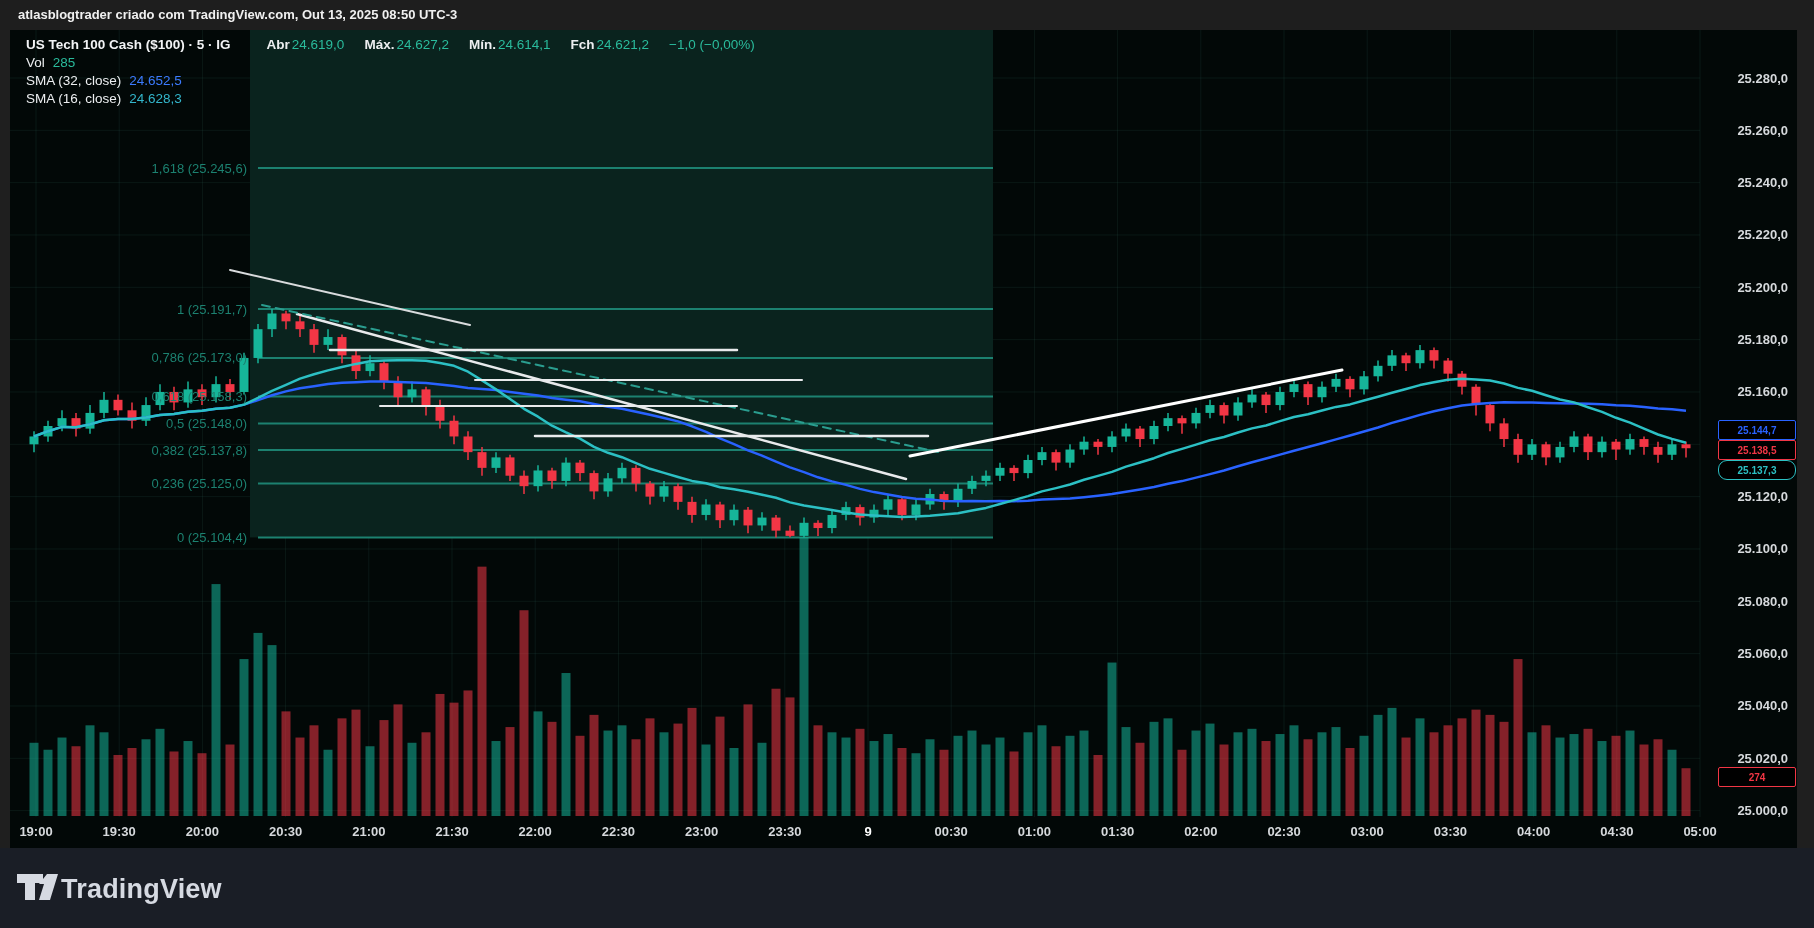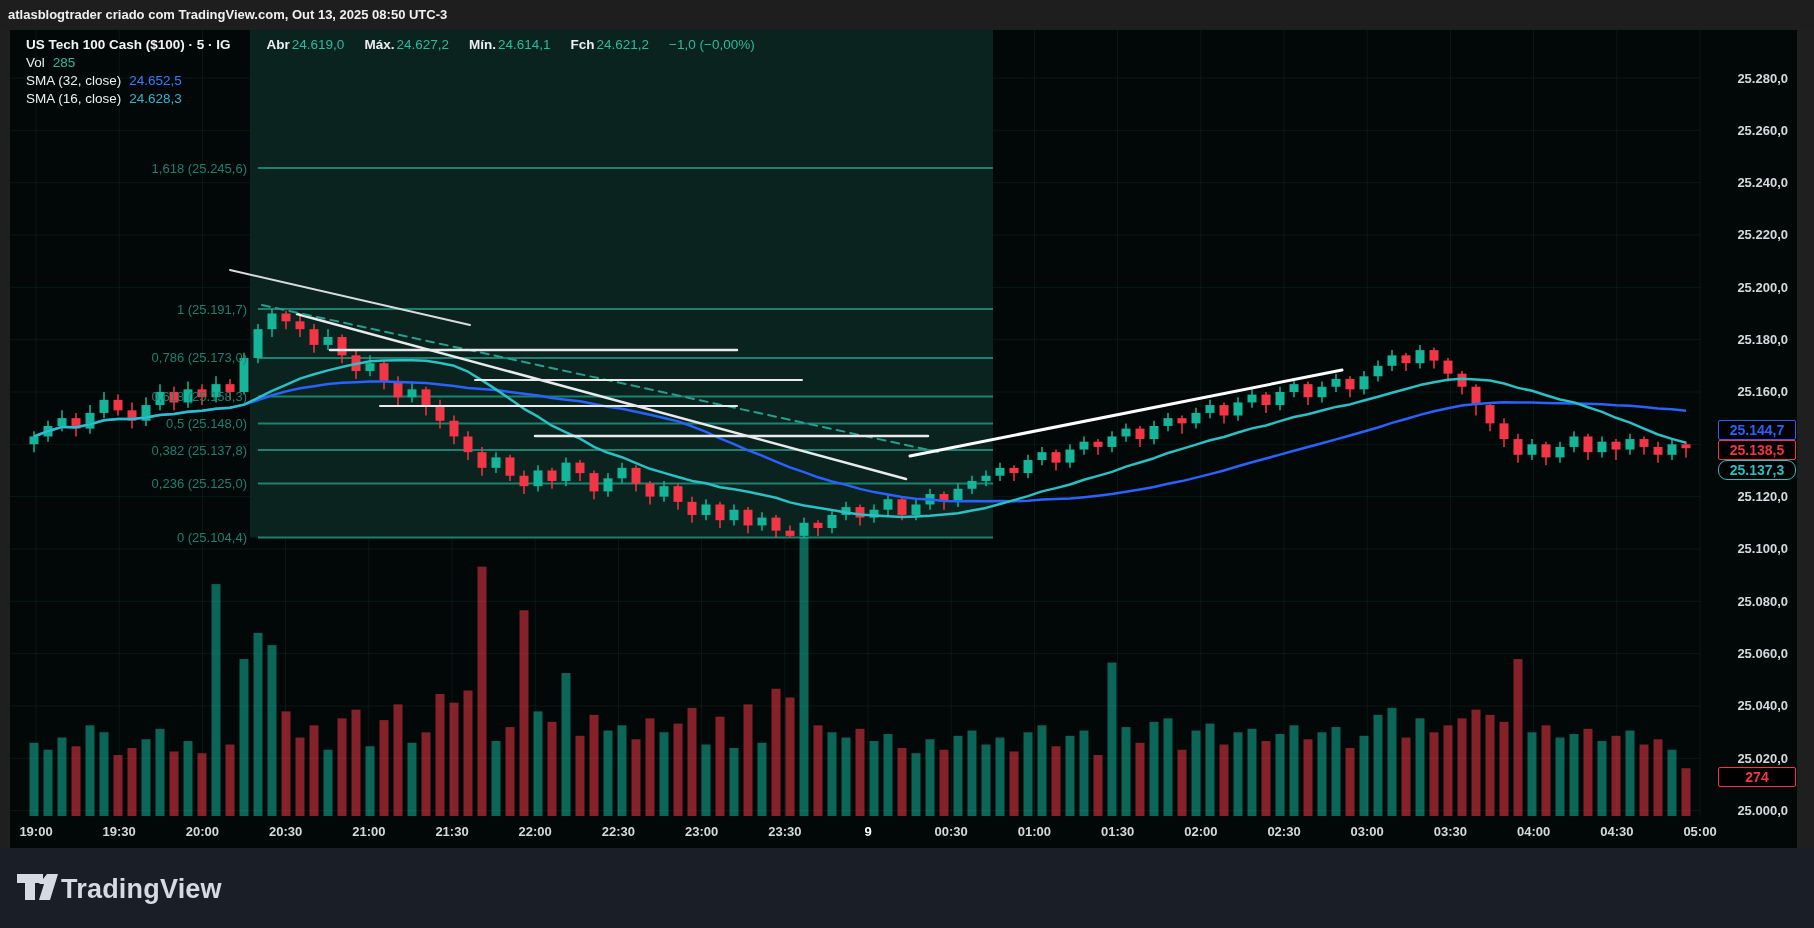--- a/index.html
+++ b/index.html
@@ -1,31 +1,31 @@
 <!DOCTYPE html>
 <html><head>
 <meta charset="utf-8">
 <style>
   html,body{margin:0;padding:0;width:1814px;height:928px;background:#1f1f1f;overflow:hidden;
     font-family:"Liberation Sans",sans-serif;-webkit-font-smoothing:antialiased;}
   .topbar{position:absolute;left:0;top:0;width:1814px;height:30px;background:#1e1e1e;
-    color:#f0f0f0;font-size:13px;font-weight:600;line-height:30px;padding-left:8px;box-sizing:border-box;}
+    color:#f0f0f0;font-size:13px;font-weight:600;line-height:30px;padding-left:18px;box-sizing:border-box;}
   .chart-panel{position:absolute;left:10px;top:30px;width:1787px;height:818px;background:#020807;}
   svg#chart{position:absolute;left:0;top:0;width:1814px;height:928px;pointer-events:none;}
   .legend{position:absolute;left:26px;top:36px;z-index:5;font-size:13.5px;line-height:18px;white-space:nowrap;}
   .legend .row{height:18px;}
   .legend .t{color:#f2f3f5;font-weight:700;margin-right:16px;}
   .legend .k{color:#eceef0;font-weight:700;margin-left:20px;}
   .legend .v{color:#2abb9c;margin-left:2px;}
   .legend .chg{color:#2abb9c;margin-left:20px;}
   .legend .w{color:#eceef0;font-weight:400;margin-right:6px;}
   .legend .v32{color:#3c7bff;}
   .legend .v16{color:#33b6cc;}
   .pbox{position:absolute;left:1718px;width:78px;height:20px;z-index:6;background:#000;
-    border:1.5px solid;border-radius:2px;font-size:14px;font-weight:700;text-align:center;line-height:19px;box-sizing:border-box;}
+    border:1.5px solid;border-radius:2px;font-size:10px;font-weight:700;text-align:center;line-height:19px;box-sizing:border-box;}
   .footer{position:absolute;left:0;top:848px;width:1814px;height:80px;background:#1a1e26;}
   .tv-logo{position:absolute;left:16px;top:20px;display:flex;align-items:center;color:#d6dae2;}
   .tv-logo .brand{font-size:27px;font-weight:700;margin-left:1px;letter-spacing:0.2px;}
 </style>
 </head>
 <body>
 
 <div class="topbar">
   <span>atlasblogtrader criado com TradingView.com, Out 13, 2025 08:50 UTC-3</span>
 </div>

